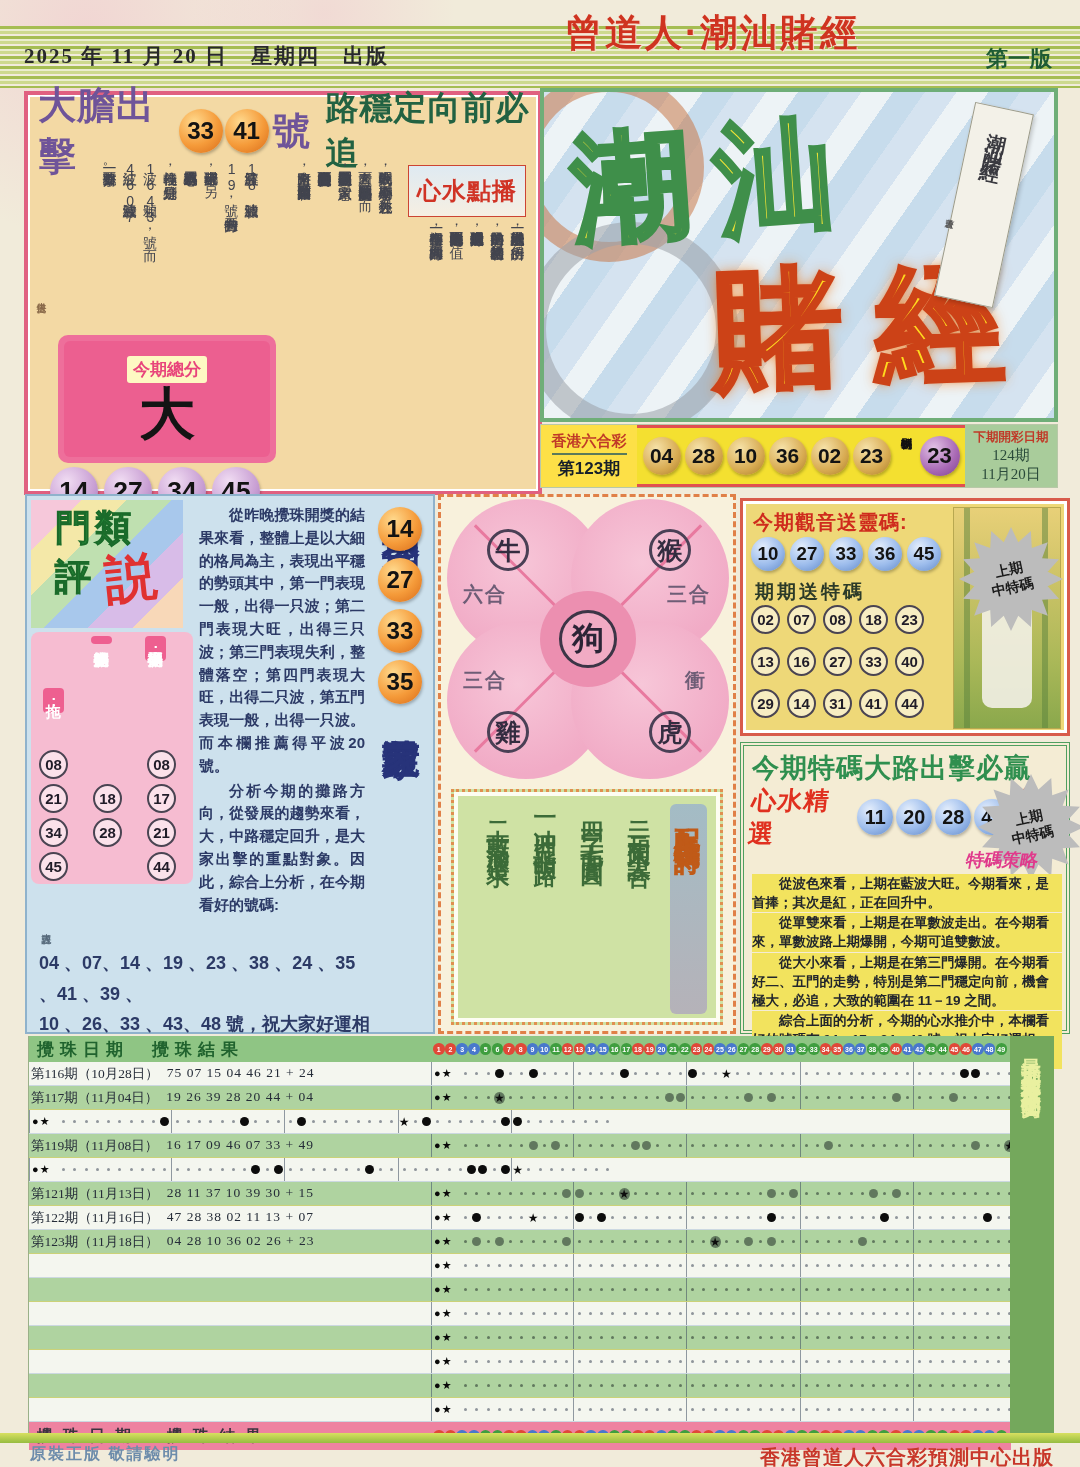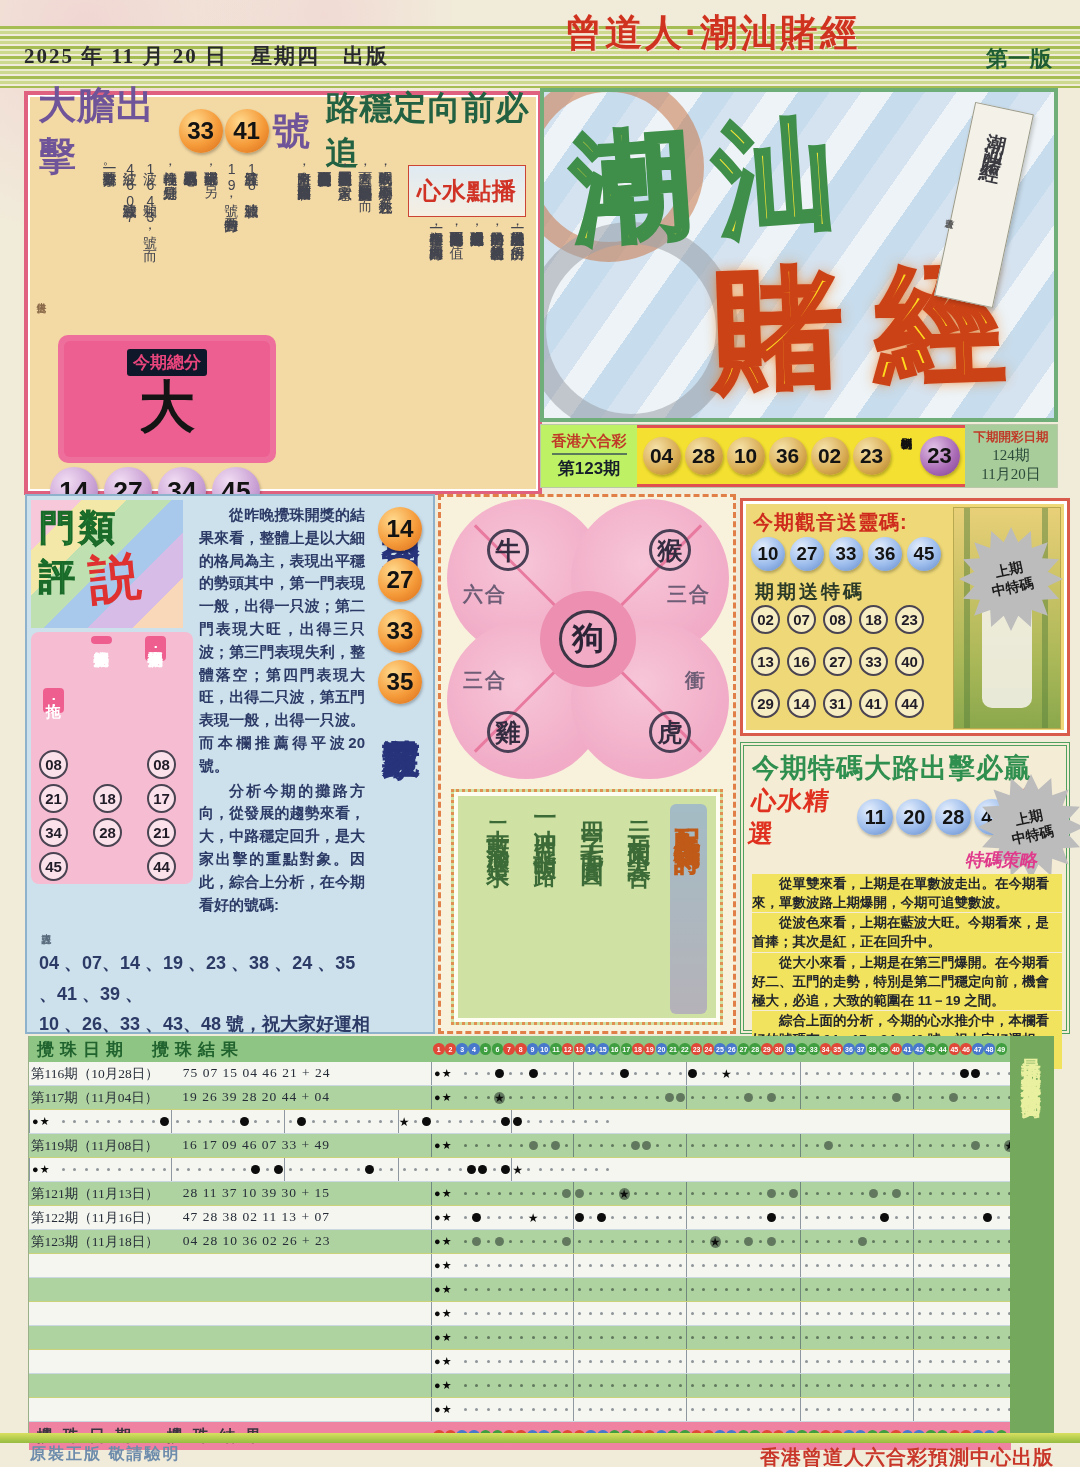--- a/index.html
+++ b/index.html
@@ -32,21 +32,21 @@
     border:1px solid #cc4433;color:#d03325;font-size:24px;font-weight:bold;display:flex;
     align-items:center;justify-content:center;letter-spacing:1px;}
   .article{font-size:14px;color:#43454f;line-height:1.45;overflow:hidden;}
   #tl-colsR{right:10px;top:126px;width:128px;height:262px;}
   #tl-colsM{right:142px;top:66px;width:128px;height:324px;}
   #tl-colsL{left:34px;top:66px;width:200px;height:168px;}
   #tl-provider{left:6px;top:200px;height:130px;font-size:10px;color:#8a6a4a;}
   #tl-score{left:30px;top:240px;width:218px;height:128px;background:#ee6f9b;border-radius:10px;
     display:flex;gap:4px;padding:6px;box-sizing:border-box;}
   .score-cell{flex:1;background:#ec5f90;border-radius:6px;display:flex;flex-direction:column;align-items:center;}
-  .score-lab{margin-top:8px;background:#0f172a;color:#e8457c;font-size:17px;font-weight:bold;
+  .score-lab{margin-top:15px;background:#fef9c3;color:#e8457c;font-size:17px;font-weight:bold;
     padding:2px 6px;border-radius:3px;white-space:nowrap;}
   .score-val{font-size:56px;font-weight:bold;color:#141414;line-height:1.1;}
   #tl-balls{left:22px;top:372px;width:240px;display:flex;gap:6px;--bs:48px;}
   
   #mast{left:540px;top:88px;width:518px;height:334px;border:4px solid #6fae78;box-sizing:border-box;
     background:repeating-linear-gradient(125deg,#d5e3f0 0 26px,#edf3f6 26px 52px,#c7dcec 52px 78px);
     overflow:hidden;}
   .mast-ring{border-radius:50%;opacity:.55;}
   #ring1{left:-30px;top:-20px;width:150px;height:150px;border:20px solid #c87848;}
   #ring2{left:-20px;top:130px;width:170px;height:170px;border:22px solid #9aa0a8;}
@@ -55,34 +55,34 @@
   #mast-bottom{left:170px;top:148px;font-size:128px;font-weight:bold;color:#ffd91e;
     -webkit-text-stroke:4px #cc4217;letter-spacing:34px;transform:rotate(-2deg);
     text-shadow:0 0 14px rgba(240,120,20,.85),0 0 4px rgba(200,60,10,.6);}
   #mast-book{right:40px;top:14px;width:58px;height:196px;background:#f3f1e8;border:1px solid #9a9a8a;
     transform:rotate(12deg);display:flex;justify-content:center;box-shadow:2px 2px 4px rgba(0,0,0,.2);}
   #mast-book .bk{font-size:20px;color:#3a3a40;letter-spacing:10px;padding-top:10px;font-weight:bold;}
   #mast-author{right:96px;top:120px;font-size:9px;color:#555;transform:rotate(12deg);}
   
   #res{left:540px;top:424px;width:518px;height:64px;display:flex;box-sizing:border-box;
     border:1px solid #b8c8a8;}
-  #res-left{width:96px;background:#bef264;display:flex;flex-direction:column;align-items:center;justify-content:center;}
+  #res-left{width:96px;background:#fde047;display:flex;flex-direction:column;align-items:center;justify-content:center;}
   #res-lot{font-size:15px;font-weight:bold;color:#c03a28;border-bottom:2px solid #5a7a5a;padding-bottom:2px;}
   #res-period{font-size:17px;font-weight:bold;color:#17202a;margin-top:2px;}
   #res-mid{flex:1;background:#f4e030;border-top:3px solid #e05050;border-bottom:3px solid #e05050;
     display:flex;align-items:center;justify-content:center;gap:5px;--bs:38px;}
   #res-spec-lab{width:15px;height:54px;font-size:11px;font-weight:bold;color:#111;line-height:1.1;margin:0 2px;}
   #res-right{width:92px;background:#a9cc9b;display:flex;flex-direction:column;align-items:center;justify-content:center;}
   #res-next-t{font-size:12.5px;font-weight:bold;color:#c03a28;}
   #res-next-p,#res-next-d{font-size:15px;color:#2a4a3a;font-family:"Liberation Serif","DejaVu Serif",serif;}
   
   #cmt{left:25px;top:494px;width:410px;height:540px;background:#cde1ed;border:2px solid #8fb2cc;box-sizing:border-box;}
   #cmt-title{left:4px;top:4px;width:152px;height:128px;
     background:linear-gradient(135deg,#f6c8da 0 18%,#f4e8a8 18% 34%,#bfe0b0 34% 50%,#a8c8ec 50% 66%,#d8bce8 66% 82%,#f8d8b8 82%);
-    display:flex;flex-direction:column;align-items:flex-start;padding:4px 8px;box-sizing:border-box;}
+    display:flex;flex-direction:column;align-items:flex-start;padding:4px 24px;box-sizing:border-box;}
   .cmt-t1{font-size:36px;font-weight:bold;color:#2f9e44;-webkit-text-stroke:1px #1a6b2a;letter-spacing:4px;}
   .cmt-row2{display:flex;align-items:flex-end;}
   .cmt-t2{font-size:36px;font-weight:bold;color:#2f9e44;-webkit-text-stroke:1px #1a6b2a;}
   .cmt-t3{font-size:52px;font-weight:bold;color:#e03131;transform:rotate(-6deg);margin-left:14px;line-height:.9;}
   #cmt-pink{left:4px;top:136px;width:162px;height:252px;background:#f6bcd1;border-radius:8px;}
   .strip{position:absolute;background:#ee5f90;color:#fff;font-weight:bold;font-size:15px;
     padding:4px 2px;border-radius:4px;line-height:1.15;}
   #strip-tuo{left:12px;top:56px;}
   #strip-lian{left:60px;top:4px;}
   #strip-ping{left:114px;top:4px;}
@@ -163,21 +163,21 @@
   #trend{left:28px;top:1036px;width:1026px;height:397px;}
   #trend-main{left:0;top:0;width:982px;height:397px;border-left:1px solid #9ab088;}
   #trend-head{height:26px;display:flex;background:#8fc584;align-items:center;}
   #trend-head-left{width:402px;font-size:17px;font-weight:bold;color:#20632e;letter-spacing:6px;padding-left:8px;box-sizing:border-box;}
   .legend49{width:578px;display:flex;justify-content:space-between;align-items:center;padding:0 2px;box-sizing:border-box;}
   .mini{width:11.5px;height:11.5px;border-radius:50%;color:#fff;font-size:7px;font-weight:bold;
     display:inline-flex;align-items:center;justify-content:center;flex:none;}
   #trend-rows{}
   .t-row{display:flex;height:23px;align-items:center;background:#f4f6ef;border-bottom:1px solid rgba(130,160,200,.35);}
   .t-row.green{background:#afd3a0;border-bottom:1px solid rgba(210,210,110,.8);}
-  .t-label{width:402px;font-size:13.5px;color:#252c38;display:flex;gap:24px;padding-left:2px;box-sizing:border-box;white-space:nowrap;overflow:hidden;font-family:"Liberation Serif","DejaVu Serif",serif;}
+  .t-label{width:402px;font-size:13.5px;color:#252c38;display:flex;gap:8px;padding-left:2px;box-sizing:border-box;white-space:nowrap;overflow:hidden;font-family:"Liberation Serif","DejaVu Serif",serif;}
   .t-nums{letter-spacing:1px;}
   .t-grid{width:580px;height:100%;display:flex;align-items:center;border-left:1px solid rgba(70,90,110,.6);box-sizing:border-box;}
   .t-legend{width:26px;font-size:11px;color:#0a0a0a;letter-spacing:1px;flex:none;padding-left:2px;}
   .cell{flex:none;width:11.26px;height:100%;display:flex;align-items:center;justify-content:center;}
   .cell::before{content:'';width:3px;height:3px;border-radius:50%;background:rgba(60,70,85,.55);}
   .t-row.green .cell::before{background:rgba(45,60,50,.6);}
   .cell.hit::before{width:9px;height:9px;background:#0c0c0c;}
   .cell.spec::before{content:'★';width:auto;height:auto;background:none;font-size:12px;color:#0c0c0c;line-height:1;}
   .cell.div{border-right:1px solid rgba(60,75,95,.55);}
   #trend-foot{height:28px;display:flex;background:#ee82a0;align-items:center;margin-top:0px;}
@@ -414,22 +414,22 @@
         <span class="ball blue">28</span>
         <span class="ball blue">45</span>
       </span>
     <span id="sp-picksuf">必追</span>
   </div>
   <div class="abs starburst" id="sp-star">
     <span><span>上期</span><br><span>中特碼</span></span>
   </div>
   <div class="abs" id="sp-logo">特碼策略</div>
   <div class="abs" id="sp-paras">
+    <p class="hl">從波色來看，上期在藍波大旺。今期看來，是首捧；其次是紅，正在回升中。</p>
     <p class="hl">從單雙來看，上期是在單數波走出。在今期看來，單數波路上期爆開，今期可追雙數波。</p>
-    <p class="hl">從波色來看，上期在藍波大旺。今期看來，是首捧；其次是紅，正在回升中。</p>
     <p class="hl">從大小來看，上期是在第三門爆開。在今期看好二、五門的走勢，特別是第二門穩定向前，機會極大，必追，大致的範圍在 11－19 之間。</p>
     <p class="hl">綜合上面的分析，今期的心水推介中，本欄看好的號碼有 04、17、24、40 號，祝大家好運相伴。</p>
   </div>
 </div>
 
 <div class="abs" id="trend">
   <div class="abs" id="trend-main">
     <div id="trend-head">
       <div id="trend-head-left">攪珠日期　攪珠結果</div>
       <div class="legend49" id="legend-top">

